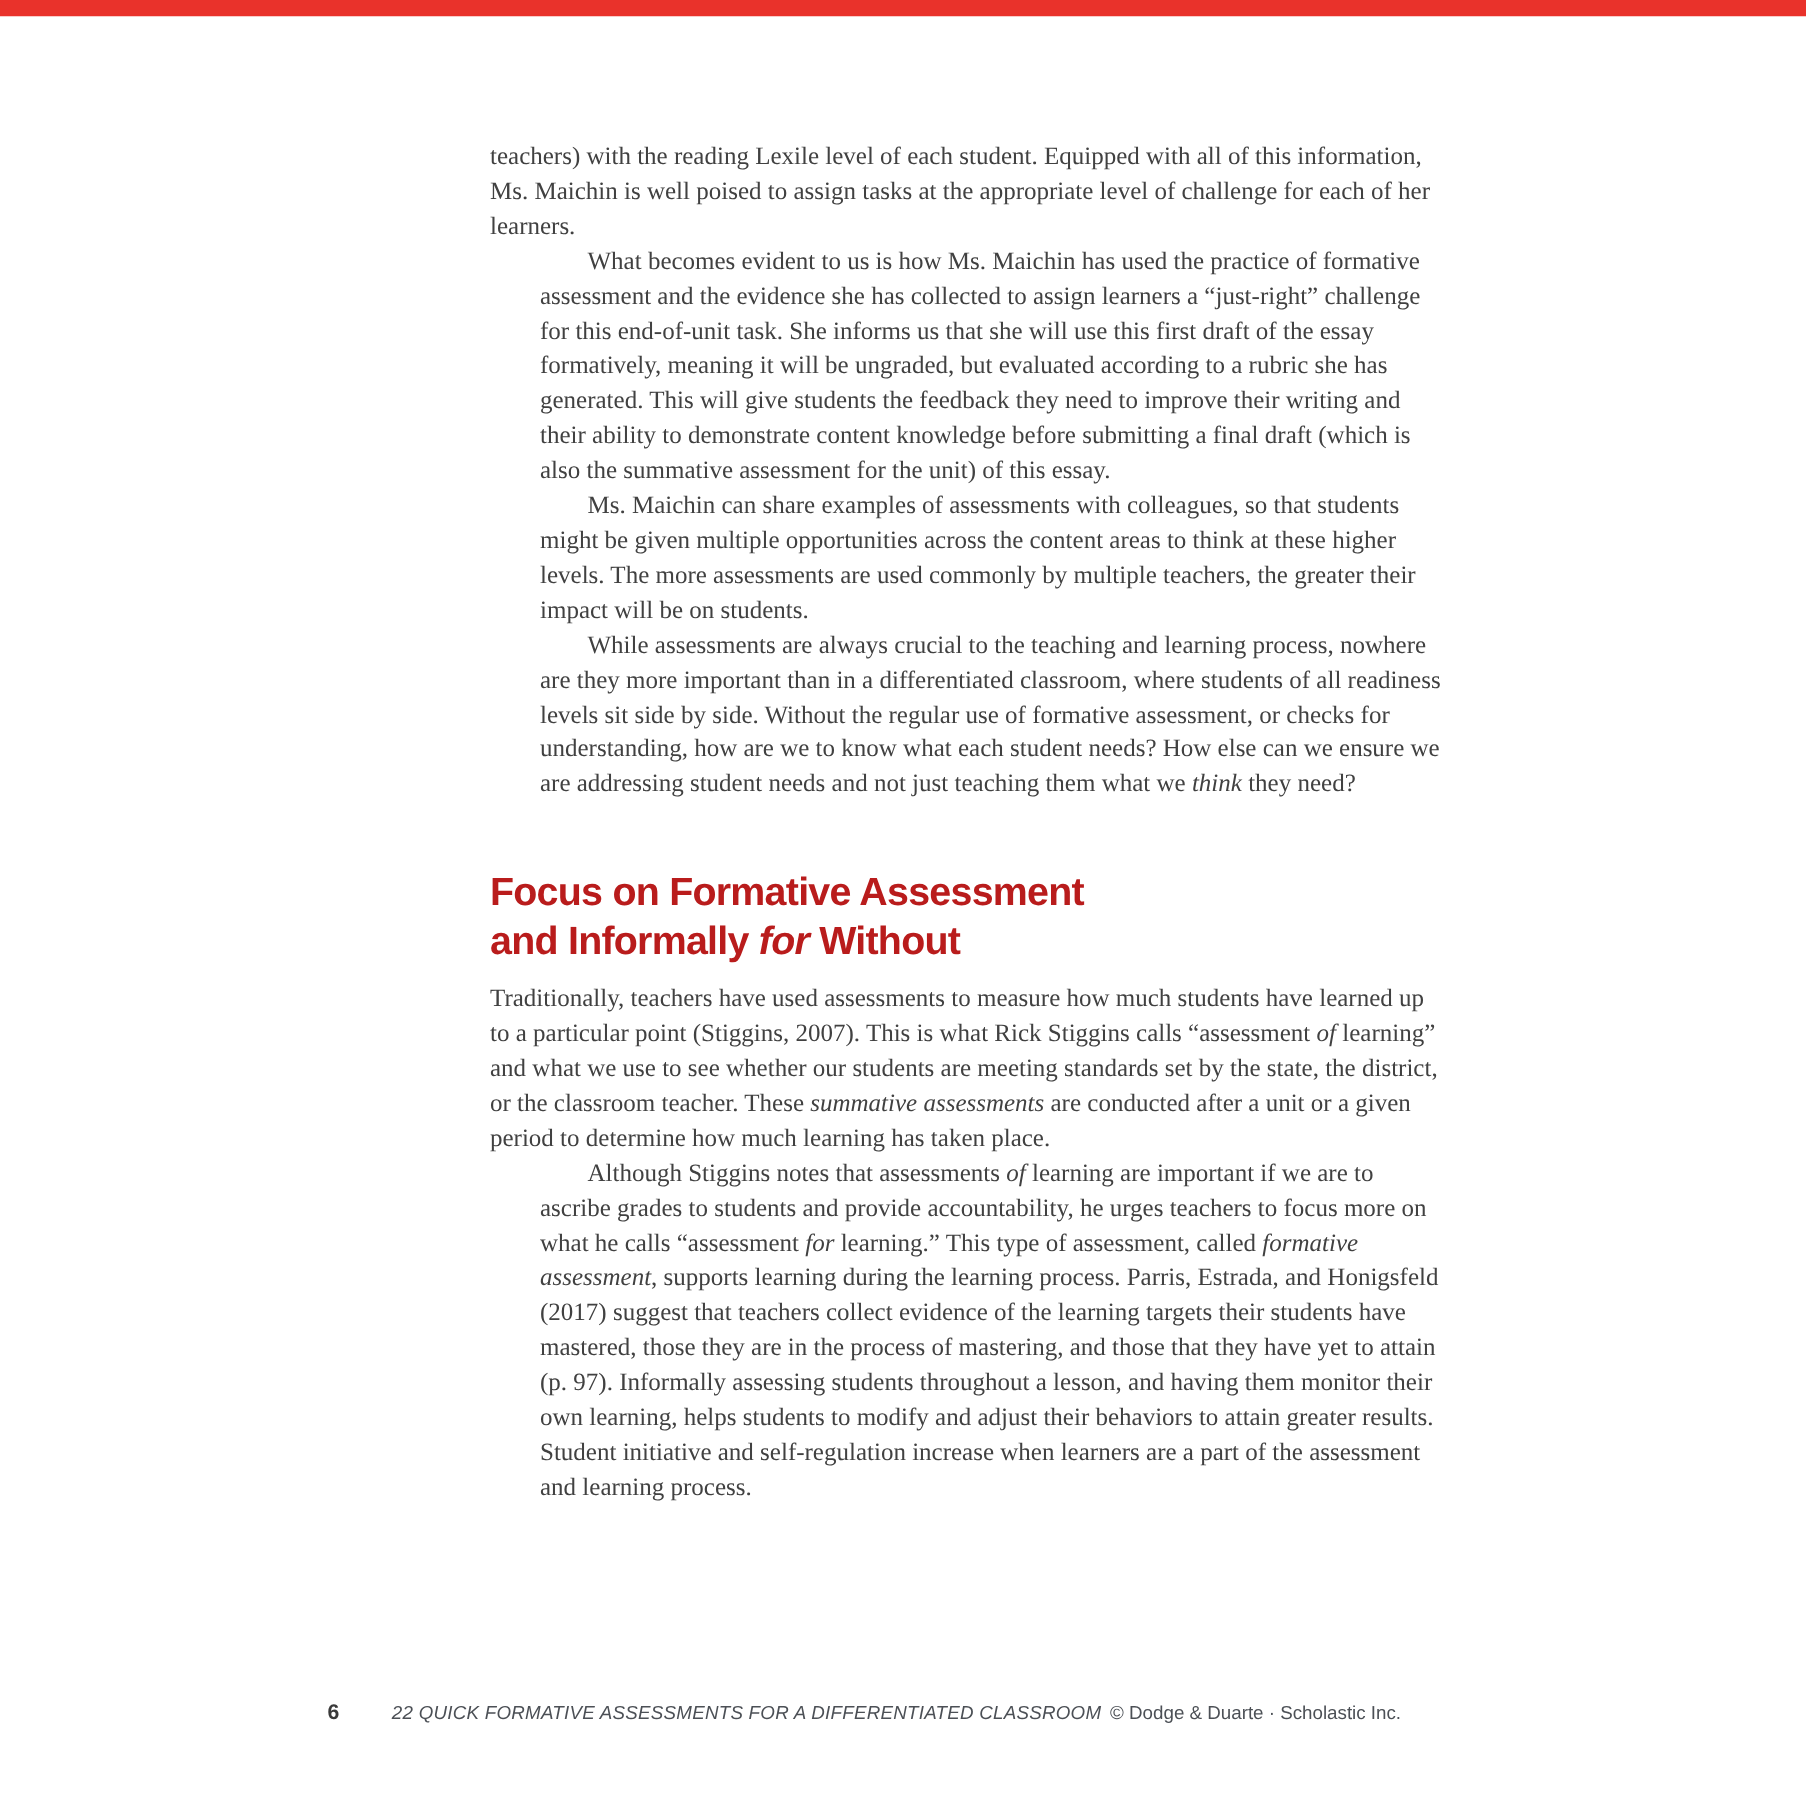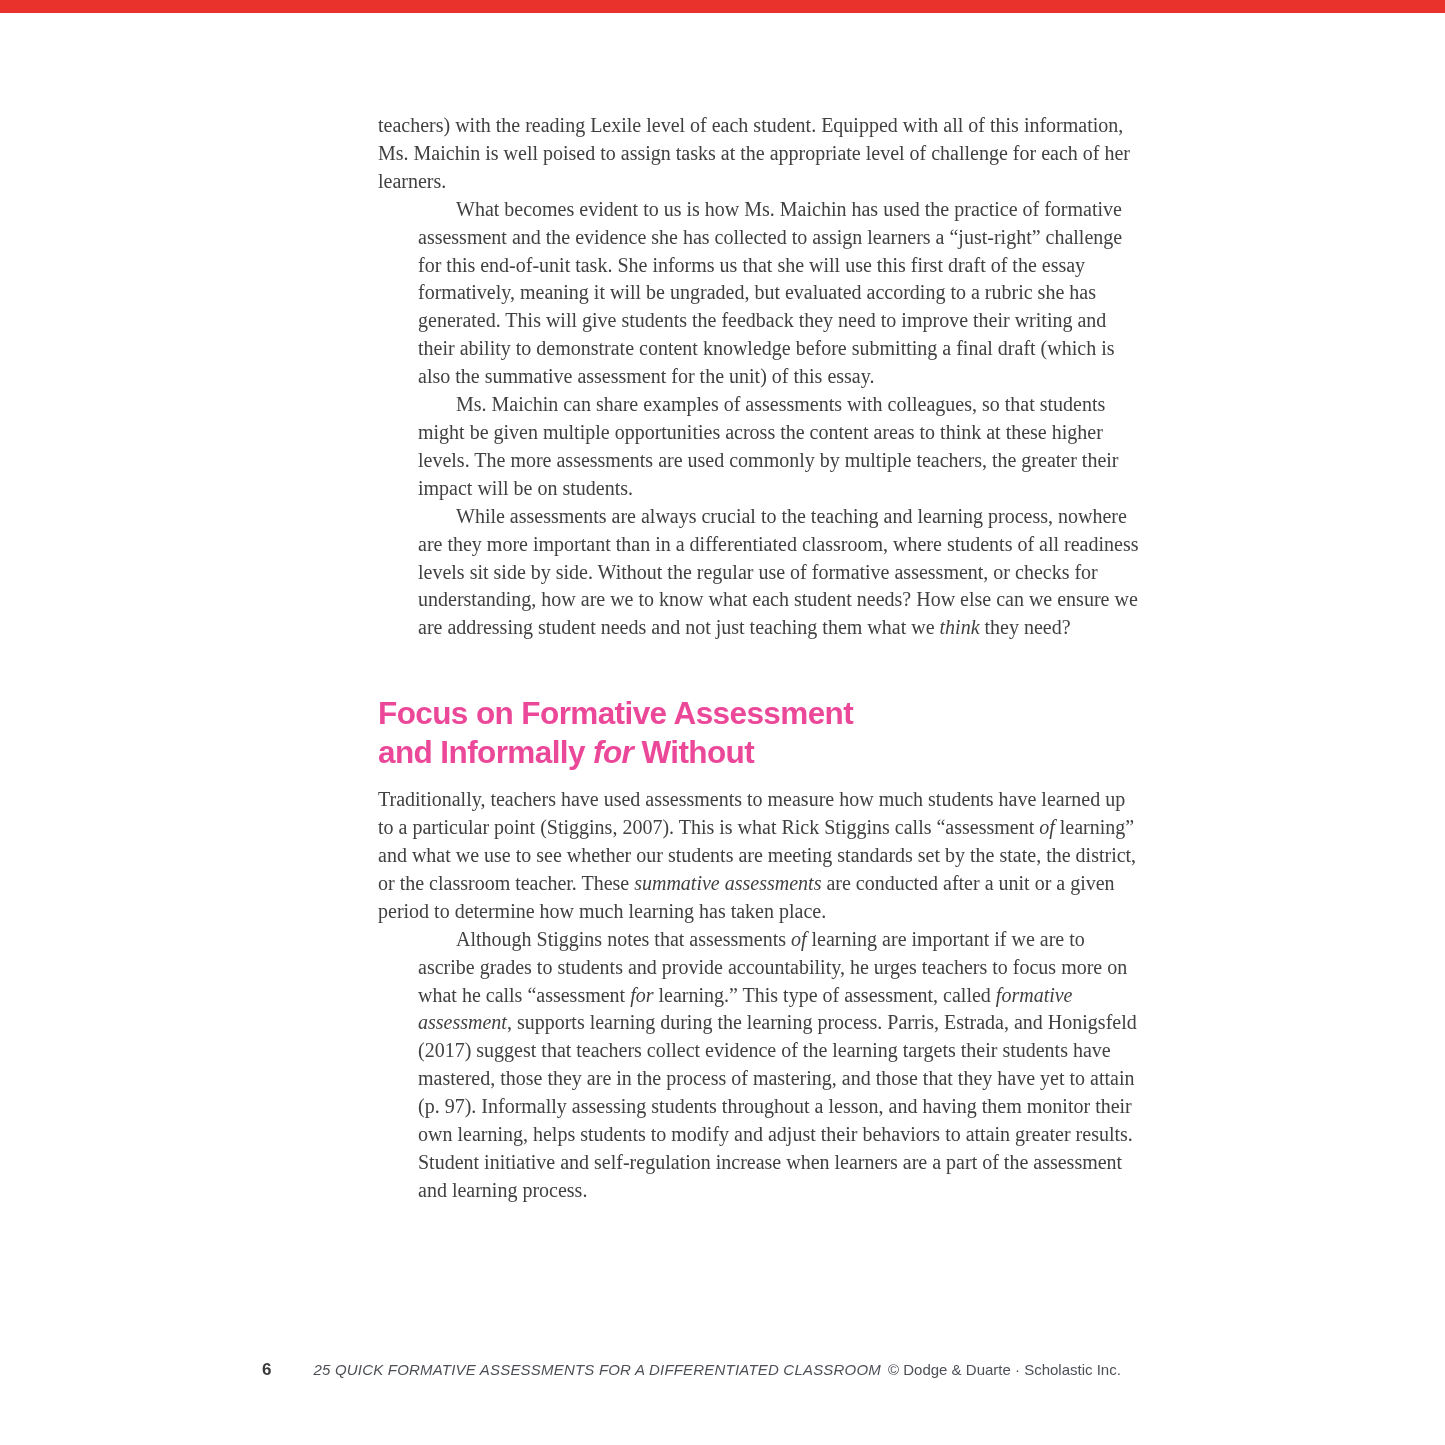--- a/index.html
+++ b/index.html
@@ -15,40 +15,40 @@
 
   .topbar {
     position: absolute;
     top: 0; left: 0;
     width: 100%;
     height: 13px;
   }
 
   .column {
     position: absolute;
-    left: 378px;
+    left: 392px;
     top: 112px;
     width: 762px;
     color: #414141;
     font-size: 20px;
     line-height: 27.9px;
     text-align: left;
   }
 
   .para { margin: 0; }
   .para.indent { text-indent: 38px; margin-left: 40px; }
   .para i { font-style: italic; text-align: center; }
 
   .heading {
     font-family: "Liberation Sans", sans-serif;
     font-weight: bold;
     font-size: 31.5px;
     line-height: 39px;
     letter-spacing: -0.6px;
-    color: #ec4899;
+    color: #b91c1c;
     margin: 52px 0 14px 0;
   }
   .heading .hline { display: block; }
   .heading i { font-style: italic; }
 
   .footer {
     position: absolute;
     left: 262px;
     top: 1360px;
     display: flex;
@@ -90,17 +90,17 @@
 
     <section>
         <p class="para"><span>Traditionally, teachers have used assessments to measure how much students have learned up to a particular point (Stiggins, 2007). This is what Rick Stiggins calls “assessment </span><i>of</i><span> learning” and what we use to see whether our students are meeting standards set by the state, the district, or the classroom teacher. These </span><i>summative assessments</i><span> are conducted after a unit or a given period to determine how much learning has taken place.</span></p>
         <p class="para indent"><span>Although Stiggins notes that assessments </span><i>of</i><span> learning are important if we are to ascribe grades to students and provide accountability, he urges teachers to focus more on what he calls “assessment </span><i>for</i><span> learning.” This type of assessment, called </span><i>formative assessment</i><span>, supports learning during the learning process. Parris, Estrada, and Honigsfeld (2017) suggest that teachers collect evidence of the learning targets their students have mastered, those they are in the process of mastering, and those that they have yet to attain (p. 97). Informally assessing students throughout a lesson, and having them monitor their own learning, helps students to modify and adjust their behaviors to attain greater results. Student initiative and self-regulation increase when learners are a part of the assessment and learning process.</span></p>
       </section>
 
   </main>
 
   <footer class="footer">
     <span class="pagenum">6</span>
-    <span class="booktitle">25 QUICK FORMATIVE ASSESSMENTS FOR A DIFFERENTIATED CLASSROOM</span>
+    <span class="booktitle">22 QUICK FORMATIVE ASSESSMENTS FOR A DIFFERENTIATED CLASSROOM</span>
     <span class="copyright">© Dodge &amp; Duarte · Scholastic Inc.</span>
   </footer>
 
 </div>
 
 </body></html>

